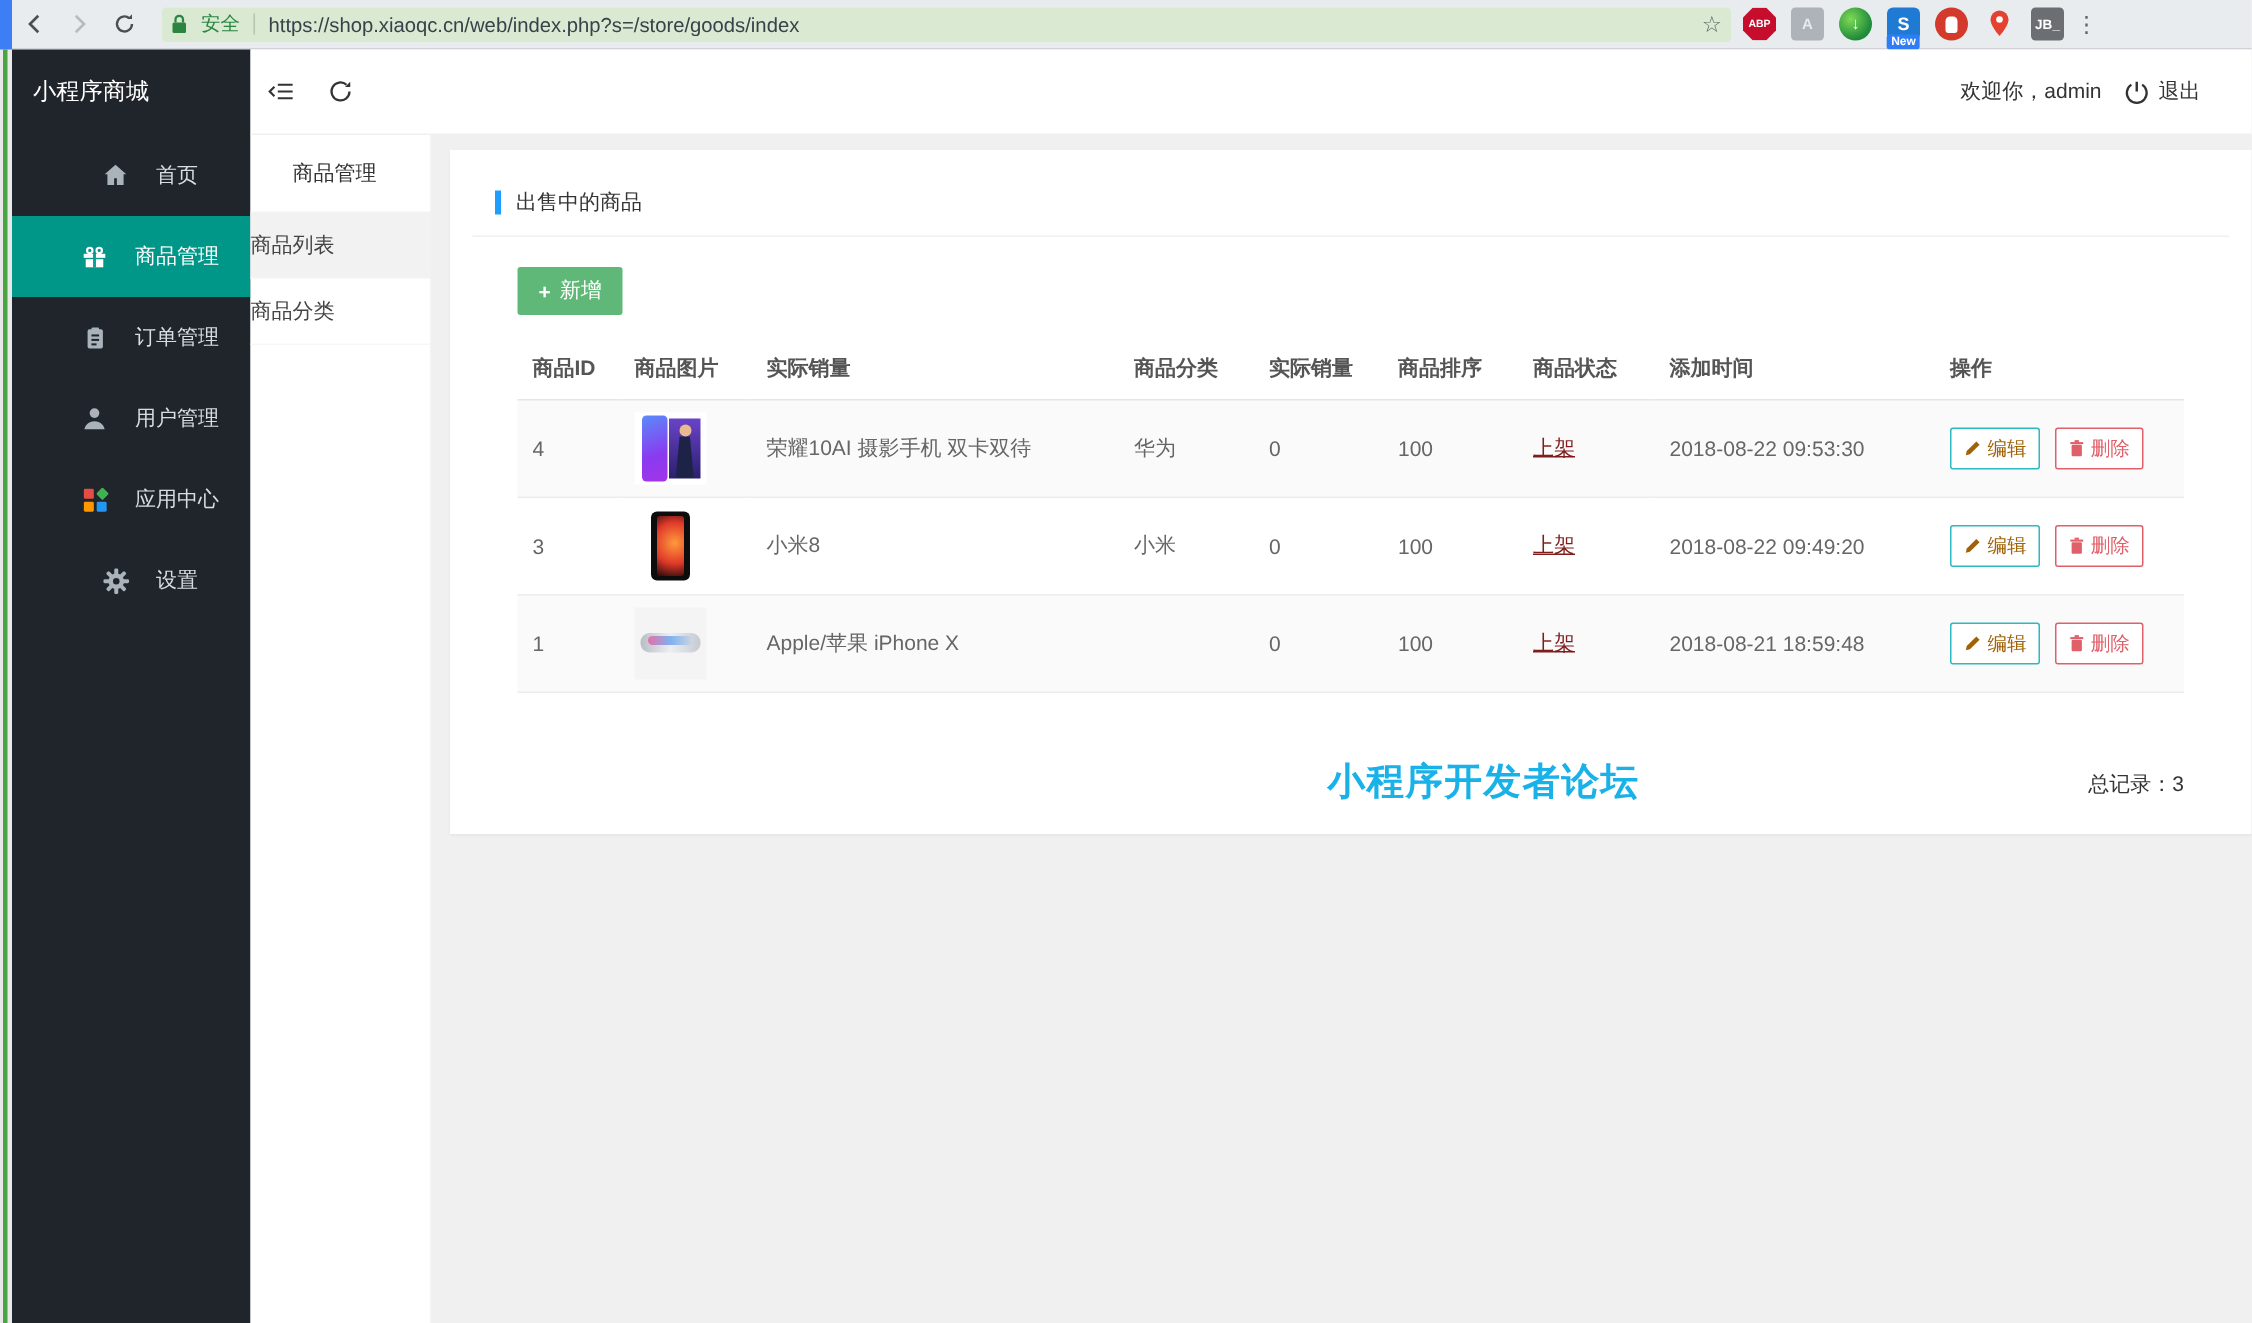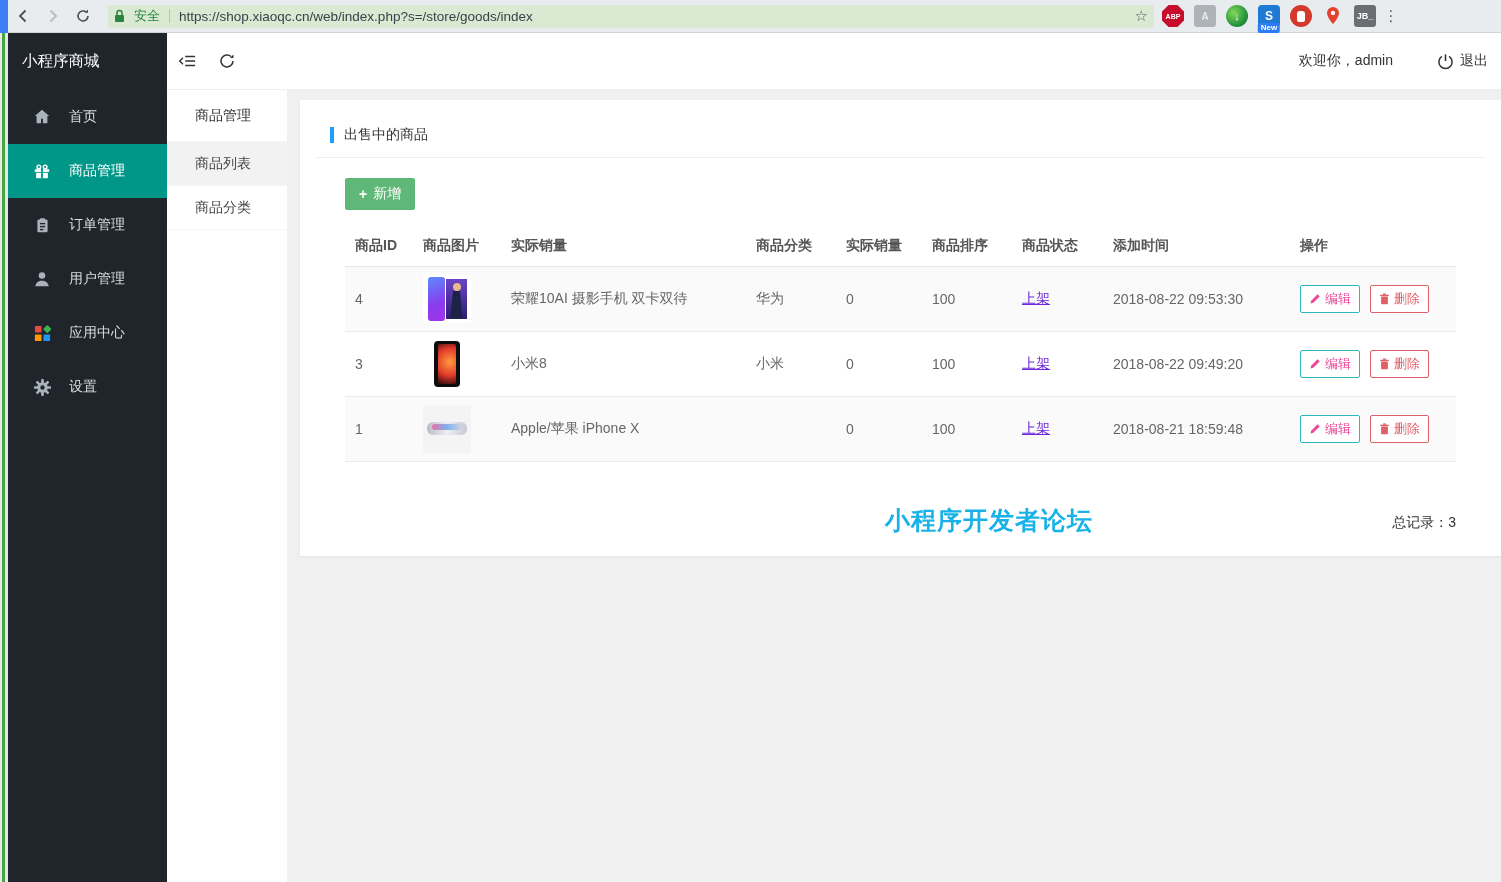--- a/index.html
+++ b/index.html
@@ -34,60 +34,60 @@
   .ext-snew .badge { position:absolute; bottom:-6px; left:50%; transform:translateX(-50%); background:#2f7df6;
     color:#fff; font-size:8px; font-weight:bold; padding:0 3px; border-radius:2px; line-height:10px; }
   .ext-hand { background:#d33a2c; border-radius:50%; }
   .ext-hand .palm { width:8px; height:11px; background:#fff; border-radius:3px 3px 2px 2px; }
   .ext-jb { background:#6b6f73; border-radius:3px; color:#fff; font-size:9px; font-weight:bold; flex-direction:row; line-height:8px; }
   .menu-dots { margin-left:6px; color:#5f6368; font-size:15px; letter-spacing:0; cursor:pointer; width:18px; text-align:center; }
 
   
   .sidebar { position:absolute; left:8px; top:33px; width:159px; height:849px; background:#20252b; }
   .logo { height:57px; display:flex; align-items:center; padding-left:14px; color:#fff; font-size:15.5px; }
-  .side-item { height:54px; display:flex; align-items:center; padding-left:23px; color:#d8dde2; cursor:pointer; }
+  .side-item { height:54px; display:flex; align-items:center; padding-left:23px; color:#d8dde2; cursor:pointer;justify-content:center; }
   .side-item .s-icon { width:22px; height:22px; margin-right:16px; display:flex; align-items:center; justify-content:center; color:#aab2ba; }
   .side-item.active { background:#009688; color:#fff; }
   .side-item.active .s-icon { color:#fff; }
 
   
   .app-header { position:absolute; left:167px; top:33px; width:1334px; height:57px; background:#fff;
     border-bottom:1px solid #f0f0f0; display:flex; align-items:center; }
   .hdr-icon { width:40px; height:40px; display:flex; align-items:center; justify-content:center; color:#333; cursor:pointer; }
-  .hdr-right { margin-left:auto; display:flex; align-items:center; padding-right:13px; gap:44px; }
+  .hdr-right { margin-left:auto; display:flex; align-items:center; padding-right:34px; gap:15px; }
   .welcome { color:#333; font-size:14px; }
   .logout { display:flex; align-items:center; gap:6px; color:#333; cursor:pointer; }
 
   
   .submenu { position:absolute; left:167px; top:90px; width:120px; height:792px; background:#fff; }
   .submenu-title { height:52px; display:flex; align-items:center; padding-left:28px; color:#333; border-bottom:1px solid #f4f4f4; }
-  .submenu-item { height:44px; display:flex; align-items:center; padding-left:28px; color:#444; cursor:pointer; border-bottom:1px solid #f7f7f7; }
+  .submenu-item { height:44px; display:flex; align-items:center; color:#444; cursor:pointer; border-bottom:1px solid #f7f7f7; }
   .submenu-item.active { background:#f2f2f2; }
 
   
   .main { position:absolute; left:287px; top:90px; width:1214px; height:792px; background:#f0f0f0; }
   .card { position:absolute; left:13px; top:10px; width:1201px; height:456px; background:#fff; box-shadow:0 1px 2px rgba(0,0,0,.05); }
   .section-head { padding:26px 30px 13px 30px; display:flex; align-items:center; }
   .accent-bar { width:4px; height:16px; background:#1e9fff; margin-right:10px; }
   .section-title { font-size:14px; color:#333; }
   .head-divider { height:1px; background:#f0f0f0; margin:0 15px; }
   .table-zone { padding:20px 45px 0 45px; }
   .btn-add { display:inline-flex; align-items:center; gap:6px; background:#5fb878; color:#fff; border:none;
     padding:7px 14px; border-radius:2px; font-size:14px; cursor:pointer; }
   .btn-add .plus { font-weight:bold; font-size:14px; }
   table { width:1111px; border-collapse:collapse; table-layout:fixed; margin-top:16px; }
   th { text-align:left; font-weight:bold; color:#555; font-size:14px; height:40px; padding-left:10px;
     border-bottom:1px solid #e6e6e6; }
   td { height:65px; padding-left:10px; color:#666; font-size:14px; border-bottom:1px solid #ebebeb; }
   tbody tr:nth-child(odd) { background:#fafafa; }
-  .status-link { color:#6d28d9; text-decoration:underline; cursor:pointer; }
+  .status-link { color:#7f1d1d; text-decoration:underline; cursor:pointer; }
   .time-cell { color:#666; }
   .op-btn { display:inline-flex; align-items:center; gap:4px; background:#fff; border-radius:2px;
     padding:4px 8px; font-size:13px; cursor:pointer; margin-right:6px; }
-  .op-edit { border:1px solid #2cb9c2; color:#ec4899; }
+  .op-edit { border:1px solid #2cb9c2; color:#a16207; }
   .op-del  { border:1px solid #e0606a; color:#e0606a; }
   .total-row { width:1111px; margin:52px 45px 0 45px; text-align:right; color:#333; }
 
   
   .product-img { width:48px; height:48px; position:relative; background:#fff; overflow:hidden; }
   .img-honor10 .ph { position:absolute; left:5px; top:2px; width:17px; height:44px; border-radius:3px;
     background:linear-gradient(160deg,#5b8bfa,#8a3bf0 60%,#a234e8); }
   .img-honor10 .photo { position:absolute; right:4px; top:4px; width:21px; height:40px;
     background:linear-gradient(#6a43c8,#2b1f6e); }
   .img-honor10 .face { position:absolute; right:10px; top:8px; width:8px; height:8px; border-radius:50%; background:#e8b98f; }

